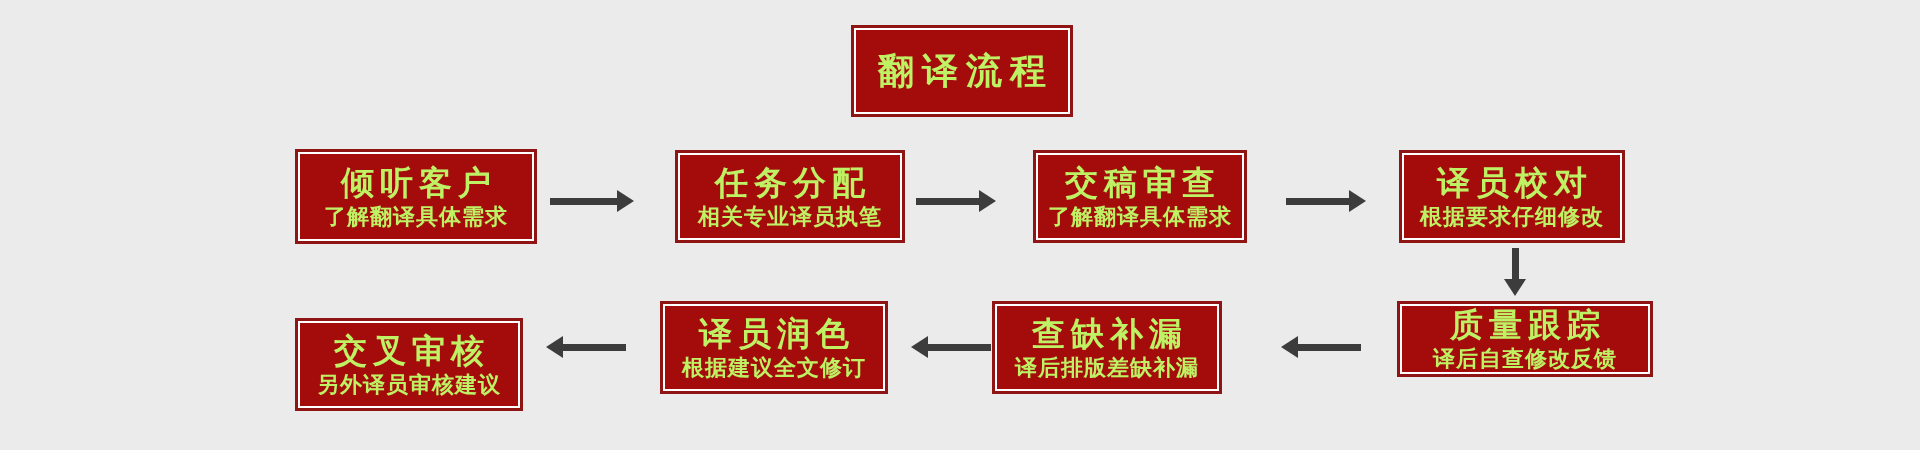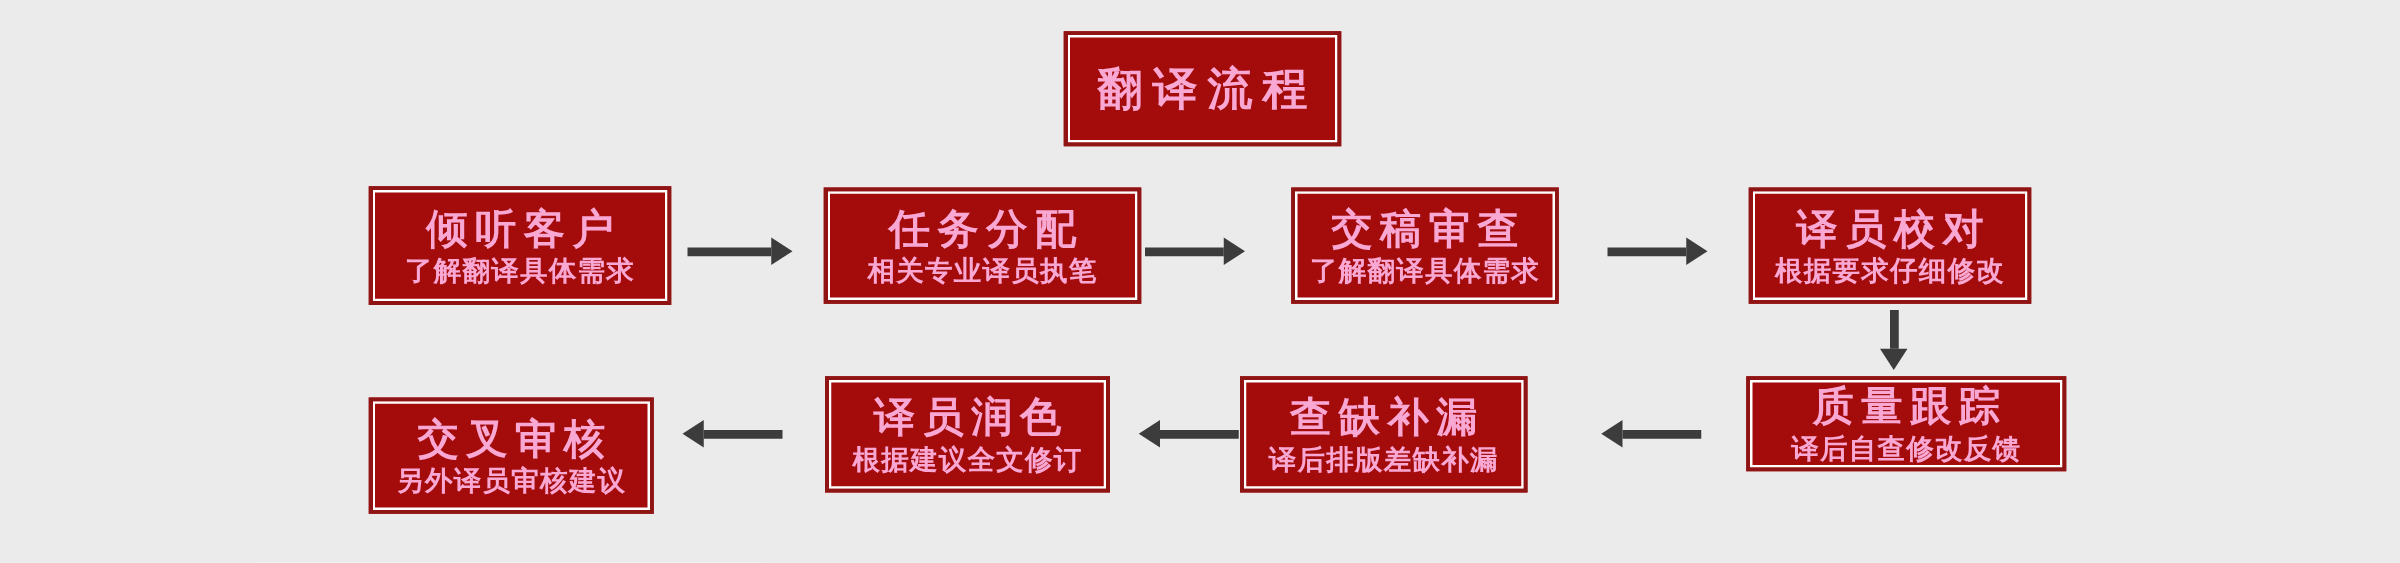--- a/index.html
+++ b/index.html
@@ -18,21 +18,21 @@
   .box {
     position: absolute;
     box-sizing: border-box;
     background: #A40B0B;
     border: 3px solid #8F1414;
     box-shadow: inset 0 0 0 2px #FFFFFF;
     display: flex;
     flex-direction: column;
     align-items: center;
     justify-content: center;
-    color: #f9a8d4;
+    color: #bef264;
     text-align: center;
   }
   .main-title {
     font-size: 36px;
     font-weight: bold;
     letter-spacing: 8px;
     padding-left: 8px;
     line-height: 1;
   }
   .box-title {
@@ -98,21 +98,21 @@
 
   <div class="box" style="left:851px; top:25px; width:222px; height:92px;">
     <div class="main-title">翻译流程</div>
   </div>
 
   <div class="box" style="left:295px; top:149px; width:242px; height:95px;">
     <div class="box-title">倾听客户</div>
     <div class="box-subtitle">了解翻译具体需求</div>
   </div>
 
-  <div class="box" style="left:659px; top:150px; width:254px; height:93px;">
+  <div class="box" style="left:675px; top:150px; width:230px; height:93px;">
     <div class="box-title">任务分配</div>
     <div class="box-subtitle">相关专业译员执笔</div>
   </div>
 
   <div class="box" style="left:1033px; top:150px; width:214px; height:93px;">
     <div class="box-title">交稿审查</div>
     <div class="box-subtitle">了解翻译具体需求</div>
   </div>
 
   <div class="box" style="left:1399px; top:150px; width:226px; height:93px;">

